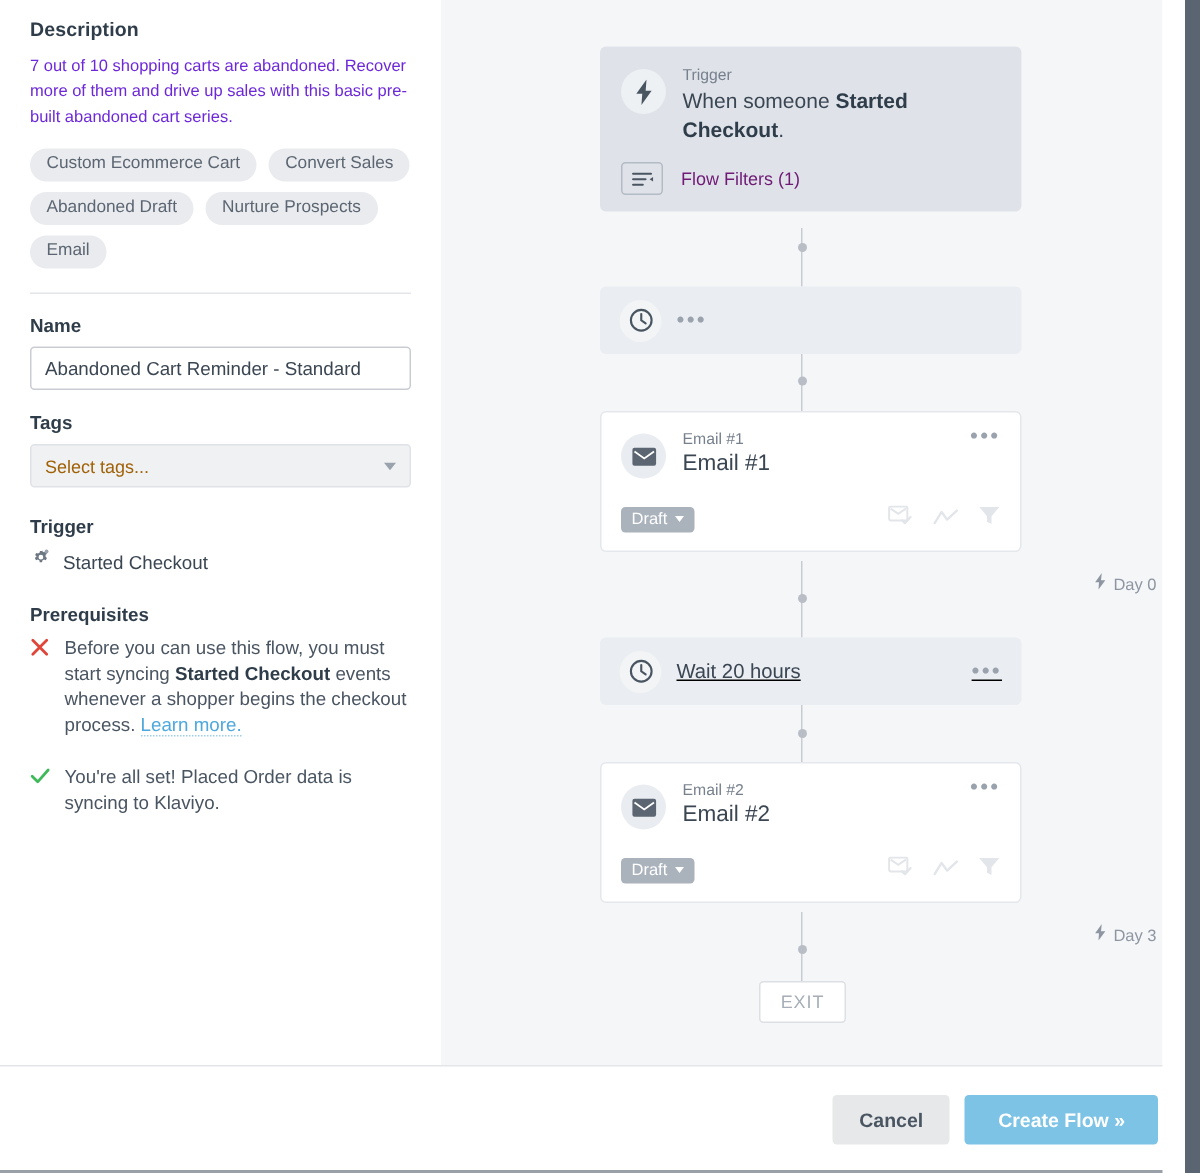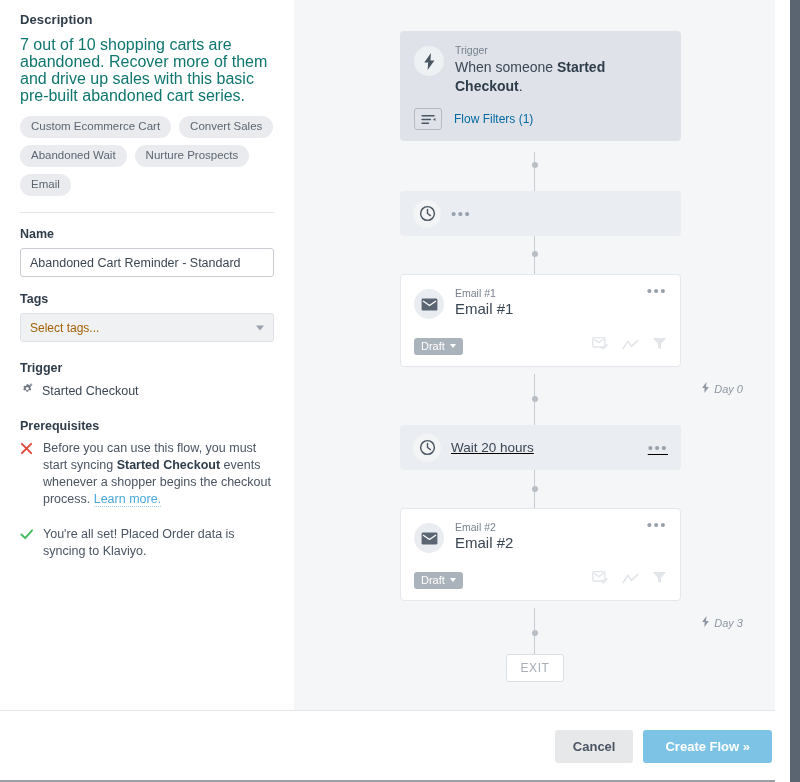--- a/index.html
+++ b/index.html
@@ -37,22 +37,22 @@
     padding: 12px 20px 0 20px;
   }
   .section-title {
     font-size: 13px;
     font-weight: bold;
     color: #2f3d4a;
     margin: 0 0 9px 0;
     letter-spacing: .1px;
   }
   .desc-text {
-    font-size: 16px;
-    color: #0f766e;
+    font-size: 11px;
+    color: #6d28d9;
     line-height: 17px;
     margin: 0 0 12px 0;
   }
   .tag-list {
     display: flex;
     flex-wrap: wrap;
     gap: 7px 8px;
     margin-bottom: 16px;
   }
   .tag-pill {
@@ -228,21 +228,21 @@
     width: 26px; height: 20px;
     border: 1px solid #b4bbc4;
     border-radius: 3px;
     display: flex;
     align-items: center;
     justify-content: center;
     background: transparent;
   }
   .ff-text {
     font-size: 12px;
-    color: #0369a1;
+    color: #701a75;
   }
 
   
   .node-wait {
     background: #eaedf1;
     height: 45px;
     display: flex;
     align-items: center;
     padding: 0 13px;
   }
@@ -324,27 +324,26 @@
   .em-icons {
     margin-left: auto;
     display: flex;
     align-items: center;
     gap: 13px;
   }
 
   
   .day-mark {
     position: absolute;
-    right: 32px;
+    right: 4px;
     display: flex;
     align-items: flex-end;
     gap: 4px;
     font-size: 11px;
     color: #8d96a1;
-    font-style: italic;
   }
 
   
   .exit-node {
     position: absolute;
     left: 212px;
     width: 56px;
     height: 26px;
     background: #ffffff;
     border: 1px solid #dcdfe4;
@@ -404,21 +403,21 @@
 <div id="app">
 
   <div class="left-panel">
 
     <div class="section-title">Description</div>
     <div class="desc-text">7 out of 10 shopping carts are abandoned. Recover more of them and drive up sales with this basic pre-built abandoned cart series.</div>
 
     <div class="tag-list">
       <span class="tag-pill">Custom Ecommerce Cart</span>
       <span class="tag-pill">Convert Sales</span>
-      <span class="tag-pill">Abandoned Wait</span>
+      <span class="tag-pill">Abandoned Draft</span>
       <span class="tag-pill">Nurture Prospects</span>
       <span class="tag-pill">Email</span>
     </div>
 
     <div class="divider"></div>
 
     <div class="field-label">Name</div>
     <input class="text-input" value="Abandoned Cart Reminder - Standard" style="">
 
     <div class="spacer-14"></div>

